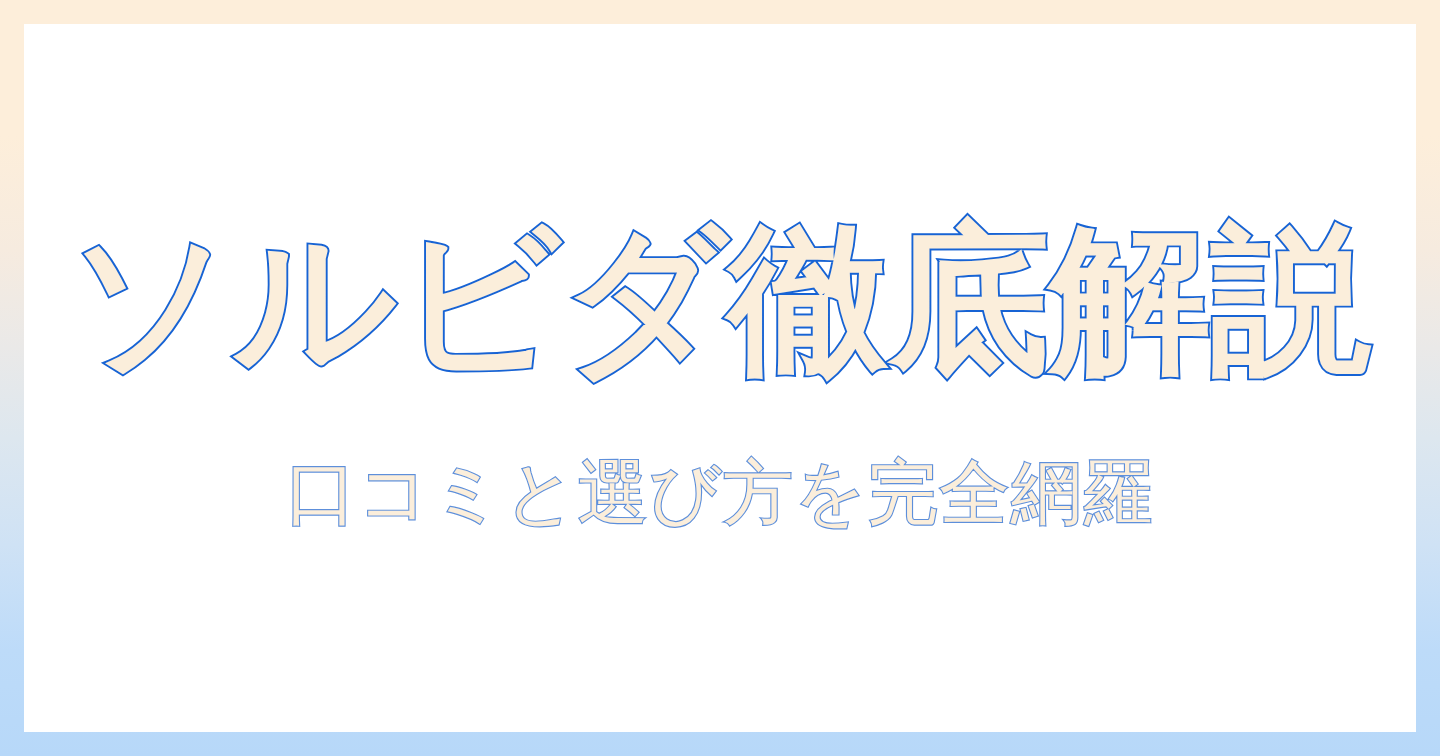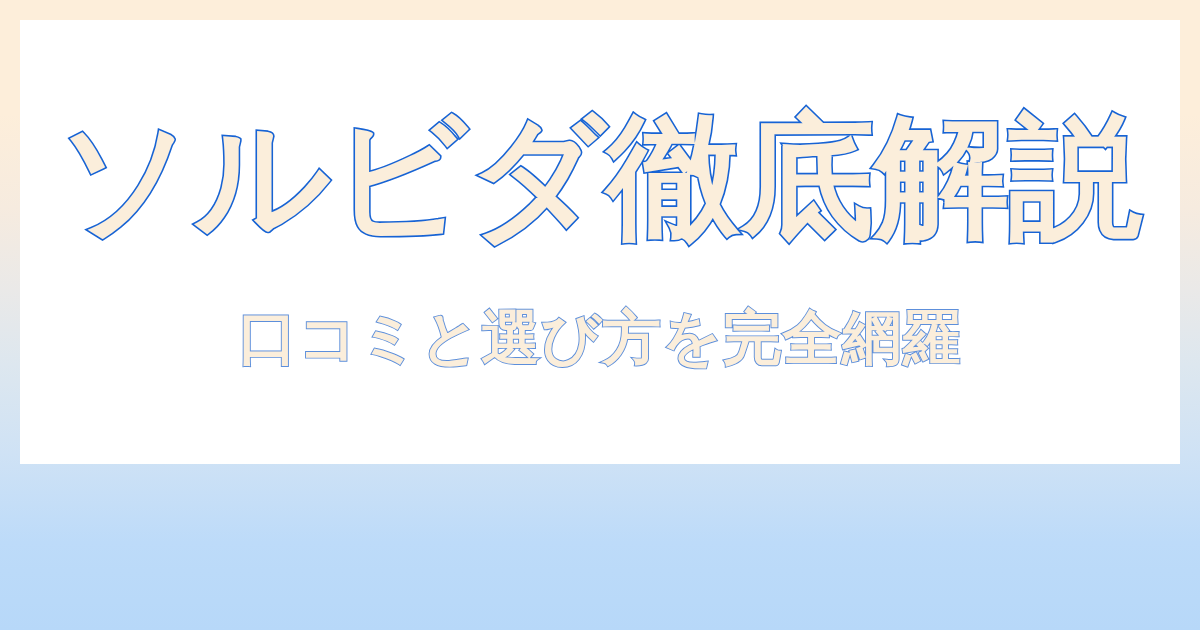--- a/index.html
+++ b/index.html
@@ -32,21 +32,21 @@
                  #bddbf9 86%,
                  #b7d8f9 100%);
   }
 
   
   .og-card {
     position: absolute;
     left: 20px;
     top: 20px;
     width: 1160px;
-    height: 444px;
+    height: 590px;
     background: #ffffff;
     display: flex;
     flex-direction: column;
     align-items: flex-start;
     justify-content: center;
     overflow: hidden;
   }
 
   .og-inner {
     width: 100%;
@@ -72,21 +72,21 @@
     
     -webkit-text-stroke: 3.2px #1763d4;
     paint-order: stroke fill;
   }
 
   
   .og-sub {
     display: block;
     margin: 58px 0 0 0;
     font-family: "DejaVu Sans", "Liberation Sans", sans-serif;
-    font-weight: 700;
+    font-weight: 400;
     font-size: 59px;
     line-height: 1.1;
     letter-spacing: 0.012em;
     white-space: nowrap;
 
     color: #fbeedb;
     -webkit-text-stroke: 1.9px #5d8fdb;
     paint-order: stroke fill;
   }
 </style>

